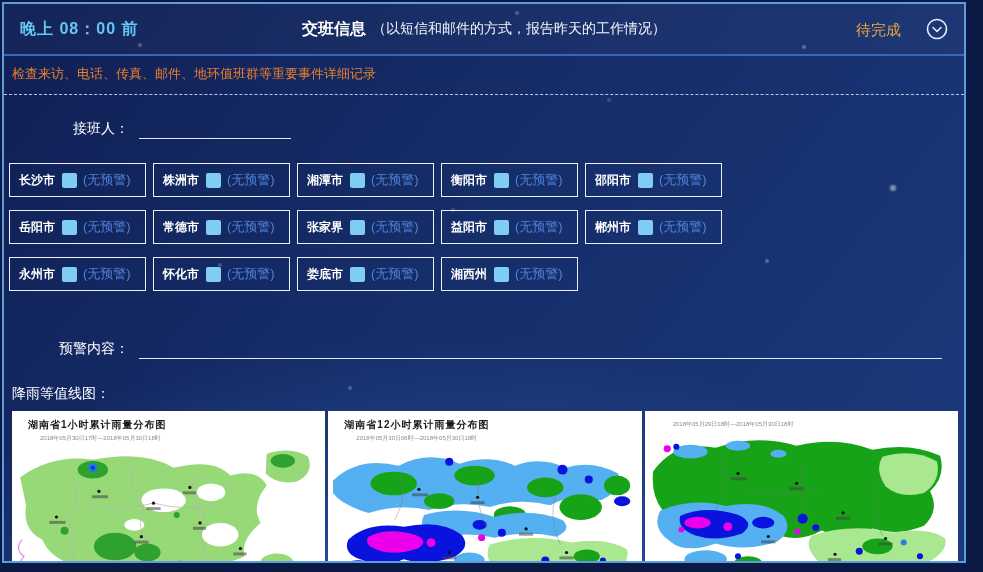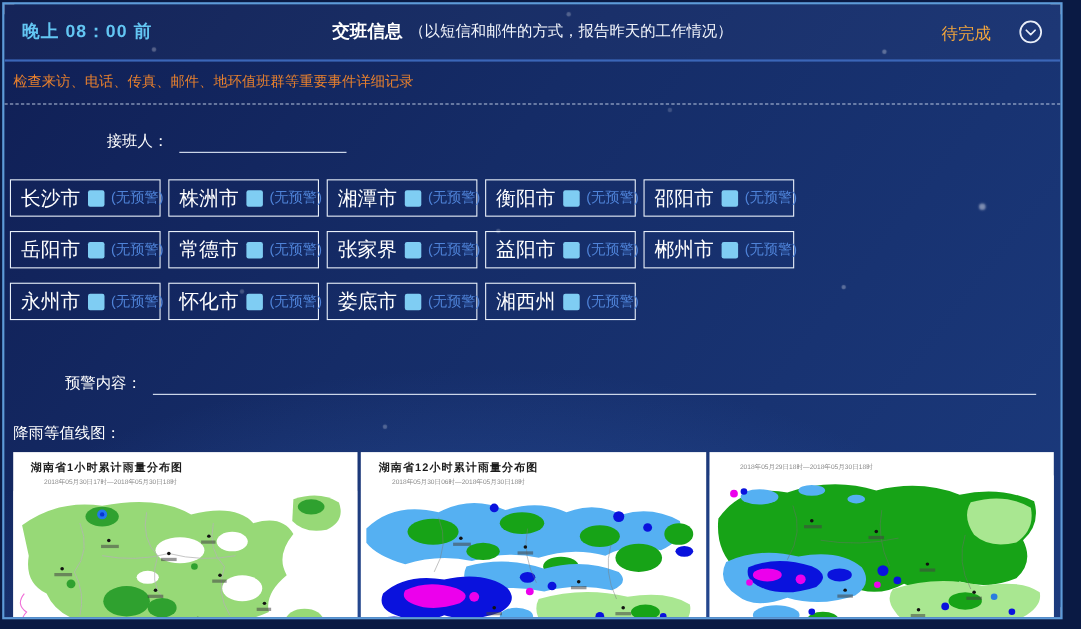--- a/index.html
+++ b/index.html
@@ -61,42 +61,42 @@
     border-bottom:1px dashed rgba(216,228,246,.85);
   }
   
   .form { padding-top:20px; }
   .frow { display:flex; align-items:flex-start; }
   .flabel {
     width:125px; flex:0 0 125px;
     text-align:right; color:#ffffff; font-size:14px;
     padding-top:5px;
   }
-  .row-receiver { margin-bottom:24px;padding-left:24px; }
+  .row-receiver { margin-bottom:24px; }
   .line-input {
     background:transparent; border:none; outline:none;
     border-bottom:1px solid #dfe8f7;
     color:#ffffff; font-size:14px; height:24px;
     margin-left:10px;
   }
   .receiver-input { width:152px; }
   .content-input { flex:1; margin-right:22px; }
   .city-grid {
     display:flex; flex-wrap:wrap;
     width:714px; margin-left:5px;
     gap:13px 7px;
   }
   .city-box {
     width:137px; height:34px;
     border:1px solid #e9f0fa;
     display:flex; align-items:center;
     padding:0 9px;
     cursor:pointer;
   }
-  .city-name { color:#ffffff; font-size:18px; font-weight:normal; white-space:nowrap; }
+  .city-name { color:#ffffff; font-size:12px; font-weight:bold; white-space:nowrap; }
   .city-checkbox {
     width:15px; height:15px; flex:0 0 15px;
     background:#7fcdf3; border-radius:2px;
     margin:0 6px 0 7px; cursor:pointer;
   }
   .no-warn { color:#4f83d8; font-size:13px; white-space:nowrap; }
   .row-content { margin-top:44px; }
   .rain-label {
     margin:26px 0 8px 8px;
     color:#ffffff; font-size:14px;

